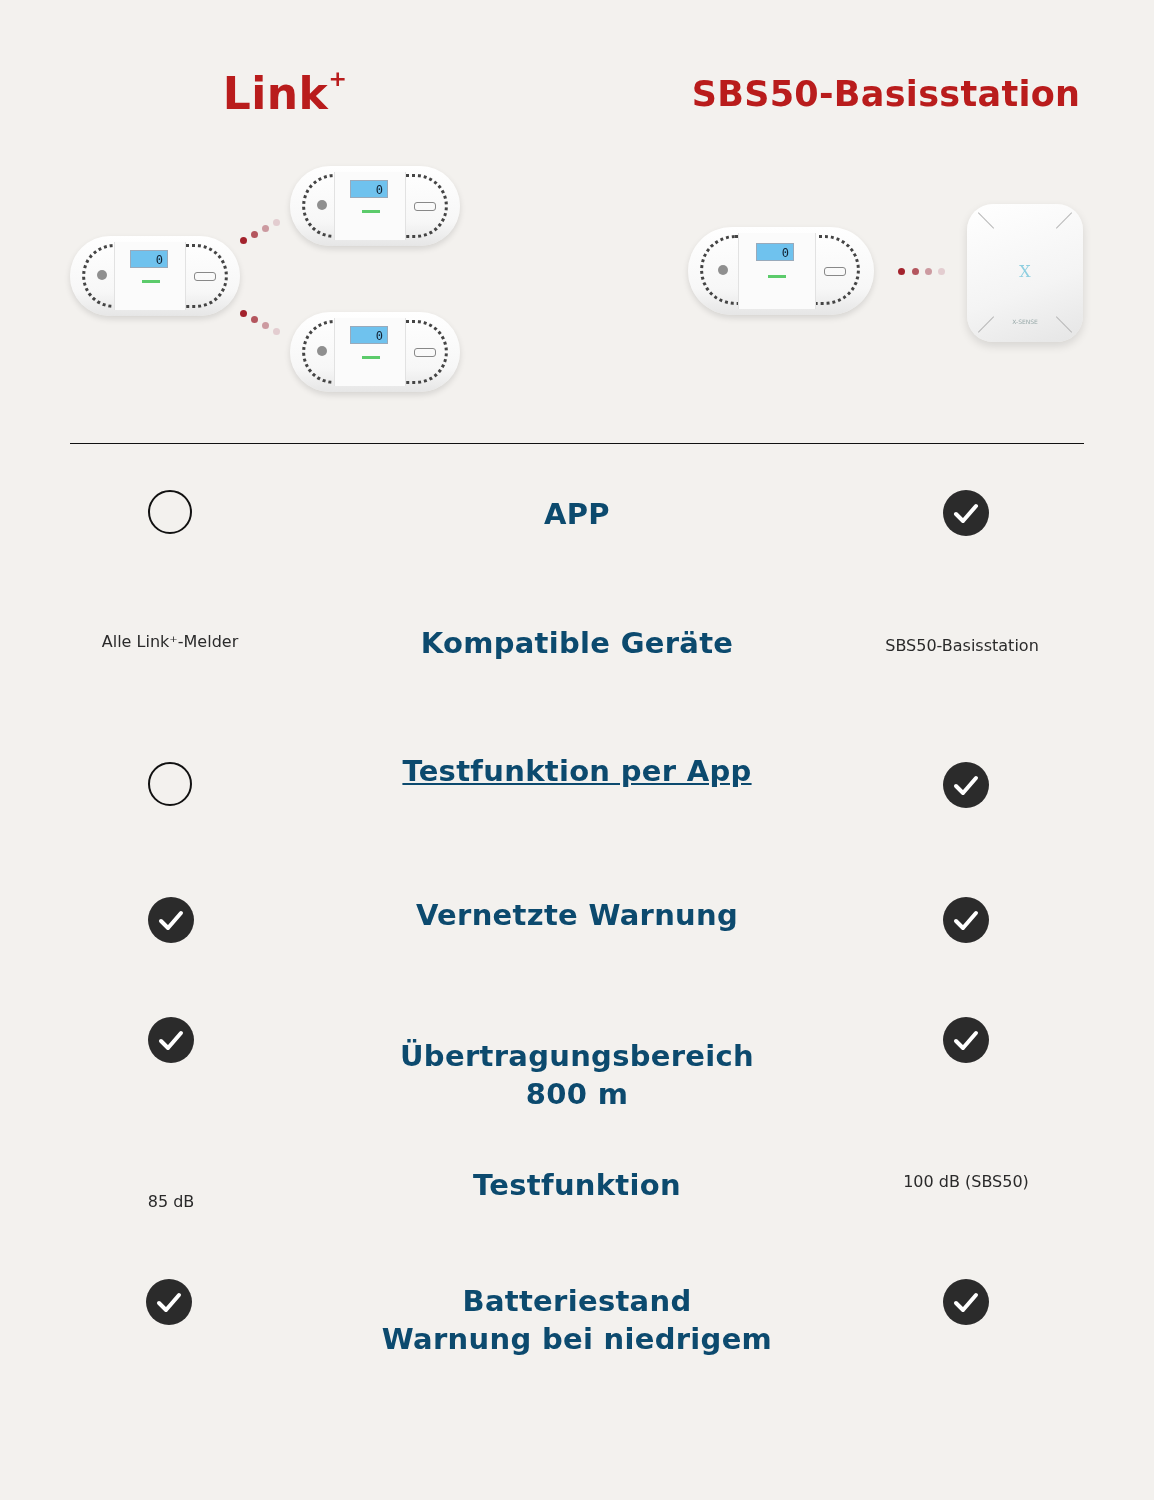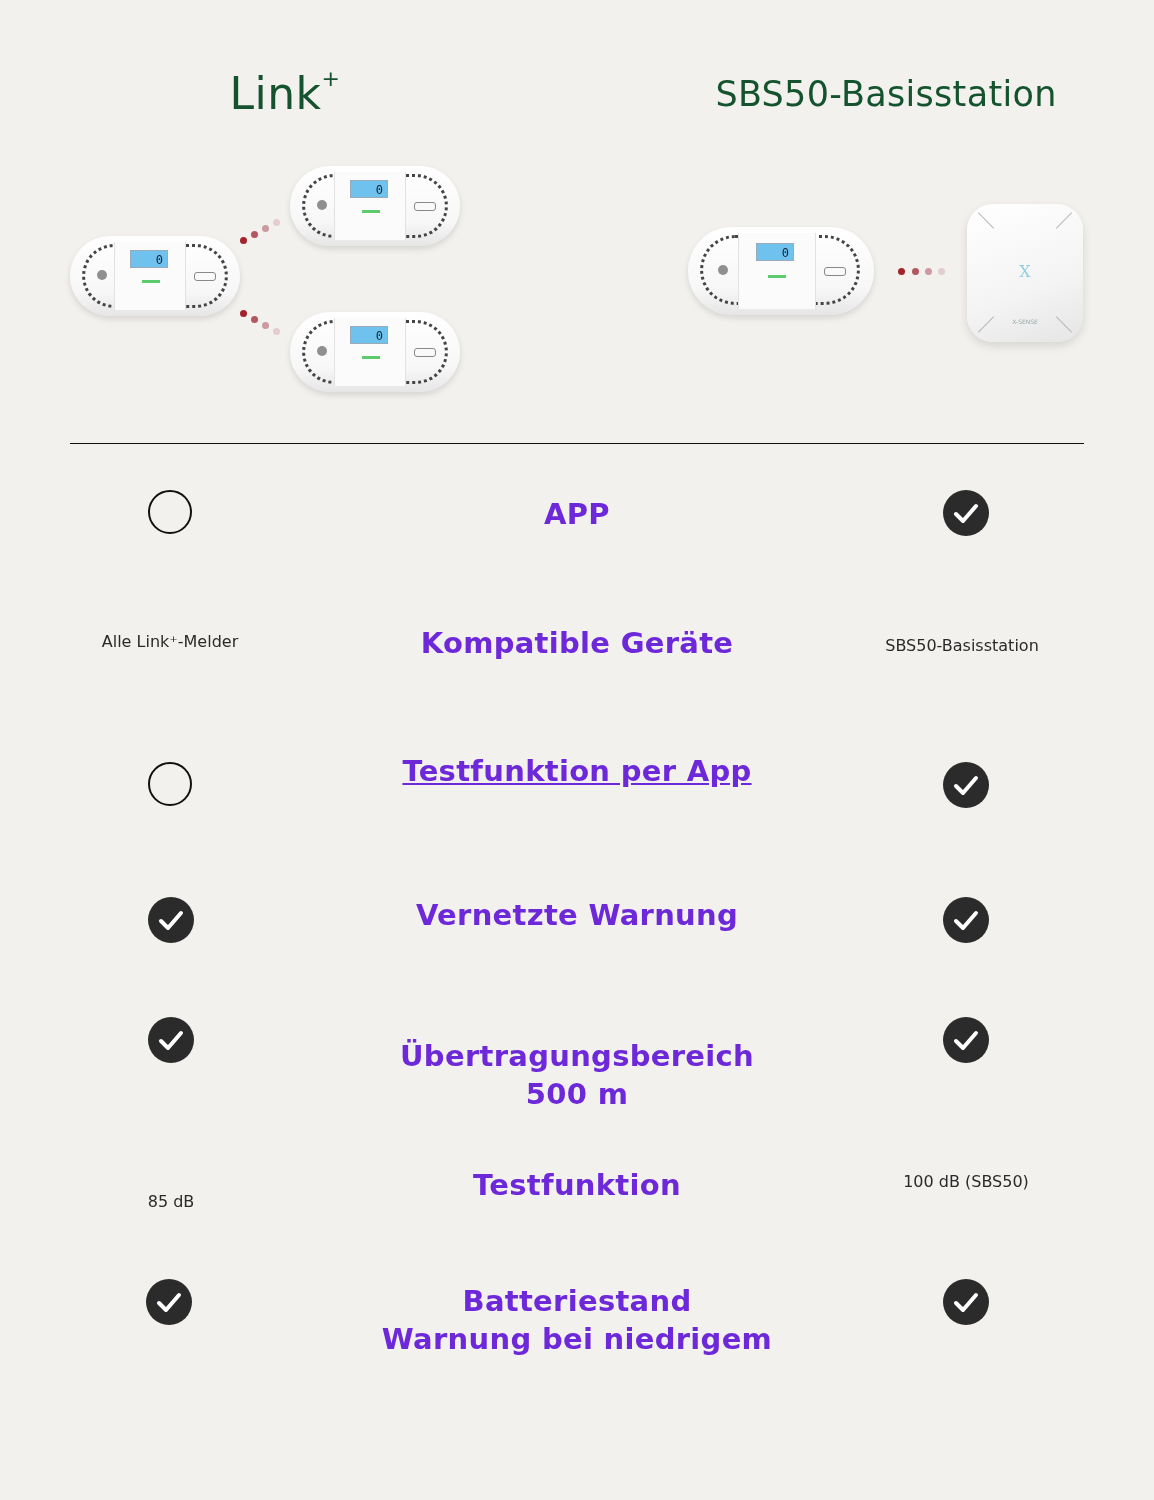--- a/index.html
+++ b/index.html
@@ -3,21 +3,21 @@
 <meta charset="utf-8">
 <style>
   html, body { margin:0; padding:0; }
   body {
     width:1154px; height:1500px; background:#f3f1ee;
     font-family:"DejaVu Sans", sans-serif; color:#222;
     position:relative; overflow:hidden;
   }
   .abs { position:absolute; }
   .title {
-    font-weight:normal; color:#14532d; white-space:nowrap;
+    font-weight:bold; color:#b91c1c; white-space:nowrap;
   }
   .title-left { left:0; width:570px; top:68px; text-align:center; font-size:44px; letter-spacing:0.5px; }
   .title-left sup { font-size:22px; vertical-align:top; position:relative; top:-2px; }
   .title-right { left:600px; width:572px; top:74px; text-align:center; font-size:35px; letter-spacing:0.3px; }
 
   
   .detector {
     position:absolute; width:170px; height:80px;
     background:linear-gradient(180deg,#ffffff 0%,#f7f7f7 70%,#e6e6e6 100%);
     border-radius:40px; box-shadow:0 3px 6px rgba(0,0,0,0.12);
@@ -48,21 +48,21 @@
     border-radius:26px; box-shadow:0 4px 10px rgba(0,0,0,0.12);
   }
   .hub .x { position:absolute; left:0; width:116px; top:58px; text-align:center; color:#8fcfe0; font-size:16px; font-family:"DejaVu Serif", serif; }
   .hub .brand { position:absolute; left:0; width:116px; top:114px; text-align:center; color:#9aa; font-size:6px; }
   .hub .notch { position:absolute; width:22px; height:1px; background:#b8b8b8; }
 
   .divider { position:absolute; left:70px; top:443px; width:1014px; height:1px; background:#111; }
 
   .row-label {
     position:absolute; left:300px; width:554px; text-align:center;
-    font-weight:bold; font-size:29px; color:#6d28d9; line-height:38px; letter-spacing:0.3px;
+    font-weight:bold; font-size:29px; color:#0c4a6e; line-height:38px; letter-spacing:0.3px;
   }
   .cell-text { position:absolute; font-size:16px; color:#2a2a2a; white-space:nowrap; text-align:center; }
   .circle-empty {
     position:absolute; width:44px; height:44px; border:2px solid #111; border-radius:50%; box-sizing:border-box;
   }
   .circle-check {
     position:absolute; width:46px; height:46px; background:#2b2b2b; border-radius:50%;
   }
   .circle-check svg { position:absolute; left:0; top:0; }
 </style>
@@ -175,21 +175,21 @@
 </div>
 
 <div>
   <div class="circle-check" style="left:148px;top:1017px;">
     <svg width="46" height="46" viewBox="0 0 46 46">
         <path d="M13 24 L20 31 L33 16" stroke="#fff" stroke-width="4" fill="none" stroke-linecap="round" stroke-linejoin="round"></path>
       </svg>
   </div>
   <div class="row-label" style="top:1037px;">
     <div>Übertragungsbereich</div>
-    <div>500 m</div>
+    <div>800 m</div>
   </div>
   <div class="circle-check" style="left:943px;top:1017px;">
     <svg width="46" height="46" viewBox="0 0 46 46">
         <path d="M13 24 L20 31 L33 16" stroke="#fff" stroke-width="4" fill="none" stroke-linecap="round" stroke-linejoin="round"></path>
       </svg>
   </div>
 </div>
 
 <div>
   <div class="cell-text" style="left:100px;width:142px;top:1192px;">85 dB</div>

